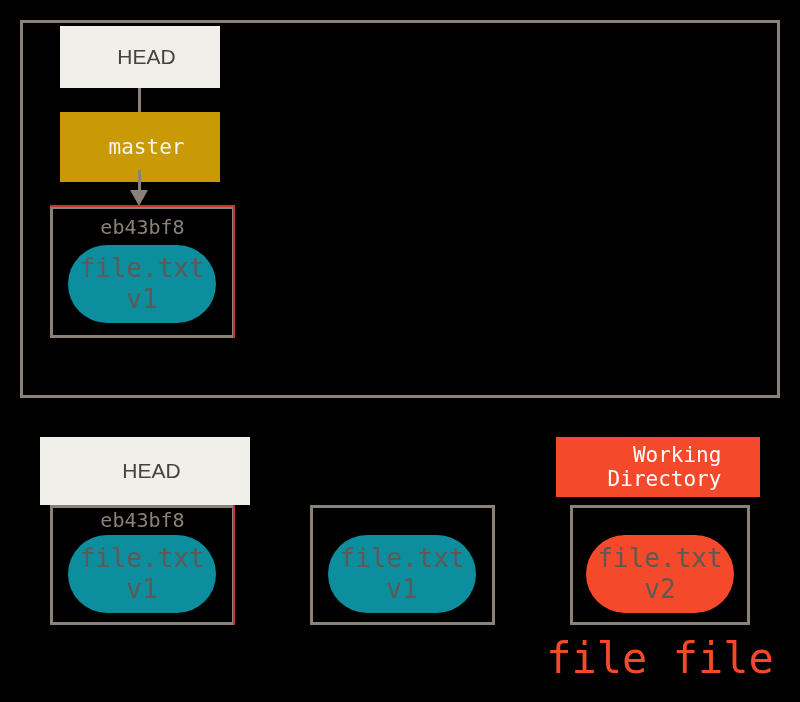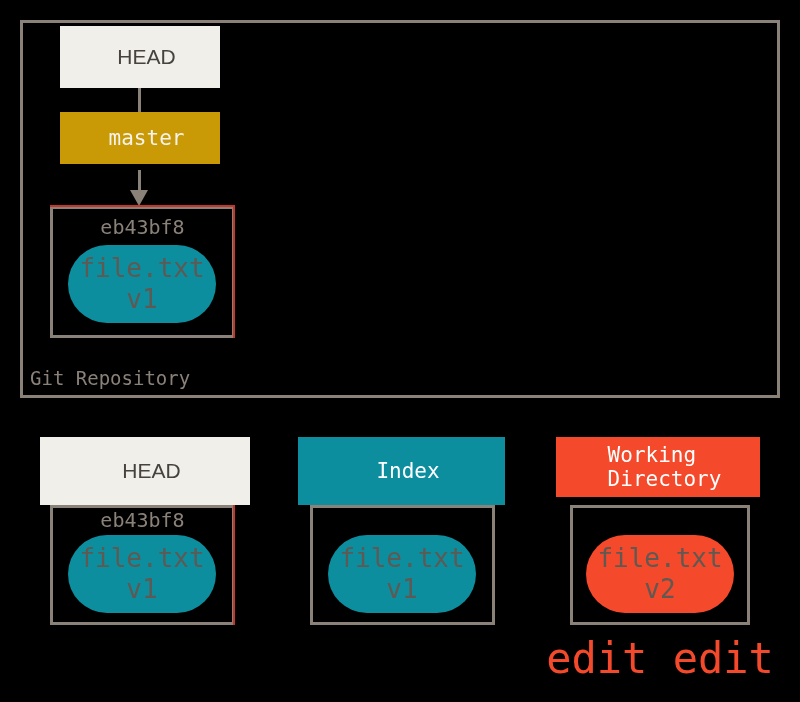--- a/index.html
+++ b/index.html
@@ -29,21 +29,21 @@
     font-size: 19px;
     letter-spacing: 0px;
     white-space: nowrap;
   }
 
   
   .plate {
     display: flex;
     align-items: center;
     justify-content: center;
-    text-align: left;
+    text-align: right;
     line-height: 1.15;
     white-space: pre-line;
     padding-left: 13px;
   }
   .plate-head {
     background: #f0efe9;
     color: #46423d;
     font-family: "Liberation Sans", "DejaVu Sans", sans-serif;
     font-size: 21px;
   }
@@ -120,27 +120,26 @@
     text-align: center;
   }
 </style>
 </head>
 <body>
 
 <div id="canvas">
 
   <div class="abs repo-frame" style="left:20px; top:20px; width:760px; height:378px;"></div>
 
-  <div class="abs repo-label" style="left:30px; top:367px;">Git Repository</div>
 
   <div class="abs plate plate-head" style="left:60px; top:26px; width:160px; height:62px;">HEAD</div>
 
   <div class="abs connector" style="left:138px; top:88px; height:24px;"></div>
 
-  <div class="abs plate plate-master" style="left:60px; top:112px; width:160px; height:52px;">master</div>
+  <div class="abs plate plate-master" style="left:60px; top:112px; width:160px; height:70px;">master</div>
 
   <div class="abs connector" style="left:138px; top:170px; height:22px;"></div>
   <div class="abs arrowhead" style="left:130px; top:190px;"></div>
 
   <div class="abs container-box" style="left:50px; top:206px; width:185px; height:132px;"></div>
   <div class="abs red-edge-top" style="left:50px; top:205px; width:185px;"></div>
   <div class="abs red-edge-right" style="left:233px; top:205px; height:133px;"></div>
 
   <div class="abs sha-label" style="left:50px; top:215px; width:185px;">eb43bf8</div>
 
@@ -150,30 +149,29 @@
   <div class="abs plate plate-head" style="left:40px; top:437px; width:210px; height:68px;">HEAD</div>
 
   <div class="abs container-box" style="left:50px; top:505px; width:185px; height:120px;"></div>
   <div class="abs red-edge-right" style="left:233px; top:505px; height:120px;"></div>
 
   <div class="abs sha-label" style="left:50px; top:508px; width:185px;">eb43bf8</div>
 
   <div class="abs blob blob-teal" style="left:68px; top:535px; width:148px; height:78px;">file.txt
 v1</div>
 
-  <div class="abs plate plate-index" style="left:298px; top:437px; width:207px; height:68px;">Index</div>
 
   <div class="abs container-box" style="left:310px; top:505px; width:185px; height:120px;"></div>
 
   <div class="abs blob blob-teal" style="left:328px; top:535px; width:148px; height:78px;">file.txt
 v1</div>
 
   <div class="abs plate plate-working" style="left:556px; top:437px; width:204px; height:60px;">Working
 Directory</div>
 
   <div class="abs container-box" style="left:570px; top:505px; width:180px; height:120px;"></div>
 
   <div class="abs blob blob-red" style="left:586px; top:535px; width:148px; height:78px;">file.txt
 v2</div>
 
-  <div class="abs caption" style="left:520px; top:634px; width:280px;">edit edit</div>
+  <div class="abs caption" style="left:520px; top:634px; width:280px;">file file</div>
 
 </div>
 
 </body></html>

